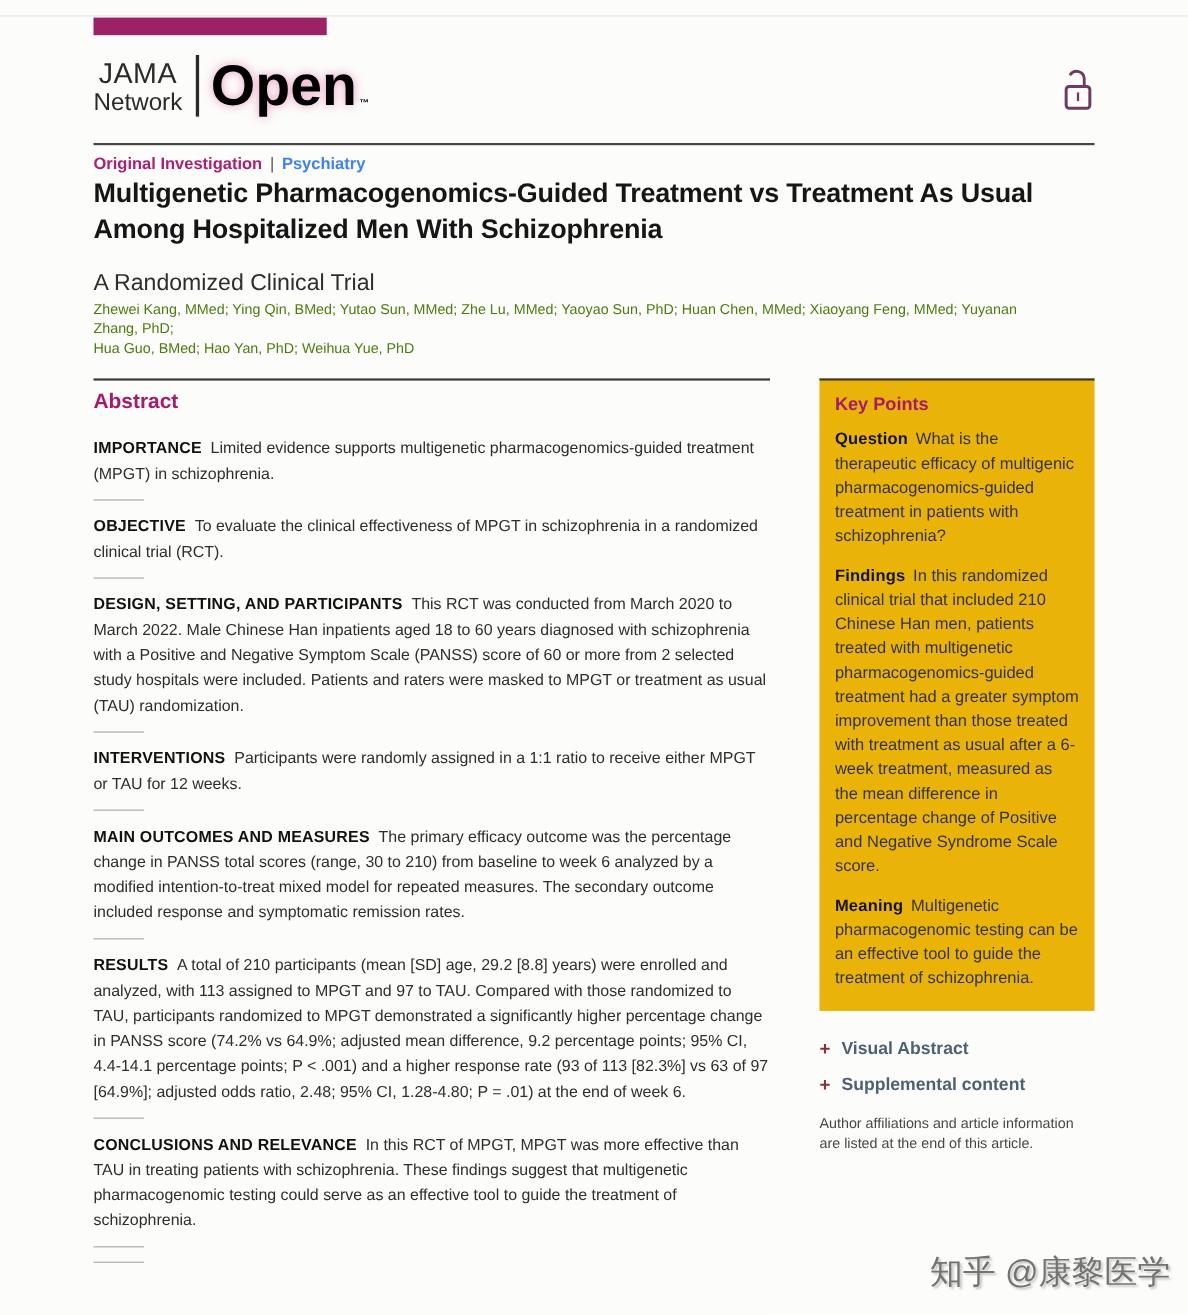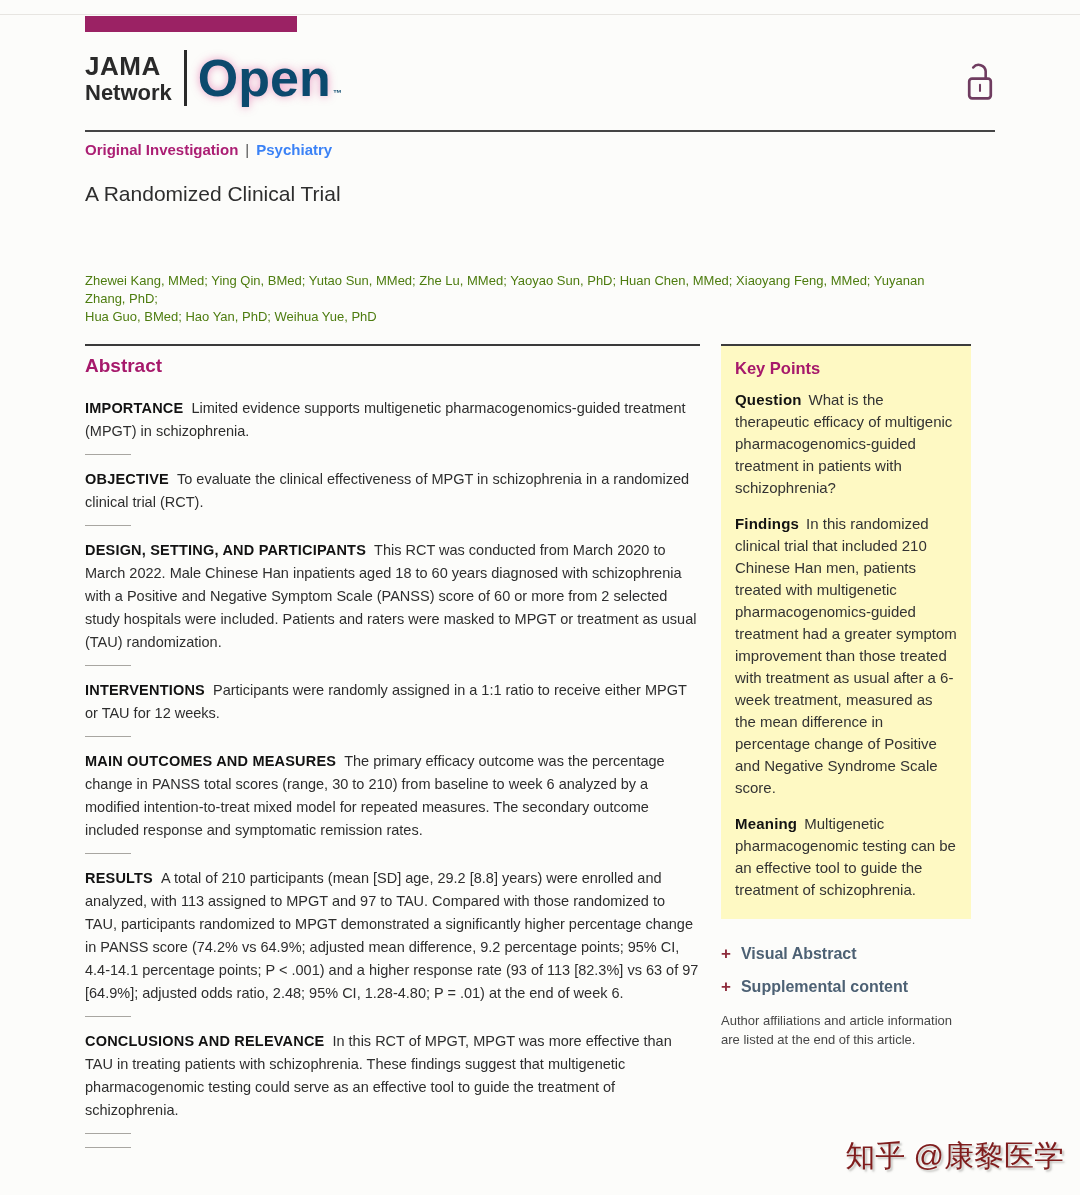--- a/index.html
+++ b/index.html
@@ -5,67 +5,67 @@
   * { margin:0; padding:0; box-sizing:border-box; }
   html,body { background:#ffffff; }
   body {
     width:1080px; height:1195px; position:relative; overflow:hidden;
     font-family:"Liberation Sans", sans-serif; background:#fcfcfa;
   }
   .top-hairline { position:absolute; top:14px; left:0; right:0; height:1px; background:#e7e5e1; }
   .brand-bar { position:absolute; left:85px; top:16px; width:212px; height:16px; background:#9b2264; }
 
   .logo-row { position:absolute; left:85px; top:50px; display:flex; align-items:center; }
-  .brand-name { text-align:left; color:#2a2a2a; font-weight:bold; line-height:1; }
+  .brand-name { text-align:center; color:#2a2a2a; font-weight:normal; line-height:1; }
   .brand-name .l1 { font-size:26px; letter-spacing:.5px; }
   .brand-name .l2 { font-size:22px; margin-top:3px; }
   .logo-divider { width:3px; height:56px; background:#2a2a2a; margin:0 11px 0 12px; }
-  .brand-open { font-size:52px; font-weight:bold; color:#0c4a6e;
+  .brand-open { font-size:52px; font-weight:bold; color:#000000;
     text-shadow:0 0 9px rgba(219,62,142,.5); line-height:1; display:flex; align-items:flex-end; }
   .brand-open .tm { font-size:9px; font-weight:bold; margin:0 0 6px 2px; text-shadow:none; }
 
   .lock-wrap { position:absolute; right:83px; top:58px; width:34px; height:48px; }
 
   .main-rule { position:absolute; left:85px; right:85px; top:130px; border-top:2px solid #454545; }
 
   .category-line { position:absolute; left:85px; top:141px; font-size:15px; font-weight:bold; }
   .category { color:#ab1e73; }
   .cat-sep { color:#555; font-weight:normal; margin:0 7px; }
   .subject { color:#3b82f6; }
 
   .title-block { position:absolute; left:85px; top:161px; width:880px; }
   .article-title { font-size:24.5px; font-weight:bold; color:#161616; line-height:32px; letter-spacing:-.2px; }
   .article-subtitle { font-size:21px; color:#2e2e2e; line-height:30px; margin-top:18px; }
 
   .authors { position:absolute; left:85px; top:272px; width:880px; font-size:13px; color:#4d7c0f; line-height:18px; }
 
-  .columns { position:absolute; left:85px; top:344px; width:910px; display:flex; gap:21px; }
+  .columns { position:absolute; left:85px; top:344px; width:910px; display:flex; gap:45px; }
   .left-col { width:615px; border-top:2px solid #3a3a3a; padding-top:6px; }
   .right-col { width:250px; }
 
   .abstract-heading { font-size:19px; font-weight:bold; color:#a6196b; margin:3px 0 20px; }
   .abs-sec { font-size:14.5px; line-height:23px; color:#2e2e2e; }
   .lbl { font-weight:bold; color:#121212; letter-spacing:.2px; margin-right:8px; }
   .divider { width:46px; border-top:1.5px solid #a8a6a1; margin:11px 0 13px; }
   .link { color:#7d99a6; }
 
-  .kp-box { border-top:2px solid #3c3c3c; background:#fef9c3; padding:11px 14px 16px; }
+  .kp-box { border-top:2px solid #3c3c3c; background:#eab308; padding:11px 14px 16px; }
   .kp-heading { font-size:16.5px; font-weight:bold; color:#a6196b; margin:2px 0 11px; }
   .kp-item { font-size:15px; line-height:22px; color:#333; margin-bottom:14px; }
   .kp-item:last-child { margin-bottom:2px; }
   .kp-item .lbl { margin-right:7px; }
 
   .side-links { margin-top:26px; }
   .side-link { display:flex; align-items:flex-start; margin-bottom:15px; cursor:pointer; }
   .plus { color:#8e2c3c; font-size:17px; font-weight:bold; line-height:18px; margin-right:10px; }
   .side-link-label { font-size:16px; font-weight:bold; color:#4d6174; line-height:18px; }
 
   .affil-note { margin-top:14px; font-size:13px; line-height:19px; color:#474747; }
 
-  .watermark { position:absolute; right:16px; bottom:18px; font-size:30px; color:#7f1d1d;
+  .watermark { position:absolute; right:16px; bottom:18px; font-size:30px; color:#737373;
     text-shadow:2px 2px 2px rgba(140,140,135,.5), -1px -1px 0 rgba(255,255,255,.9);margin-top:42px; }
 </style>
 </head>
 <body>
 
 <div class="top-hairline"></div>
 <div class="brand-bar"></div>
 
 <div class="logo-row">
   <div class="brand-name">
@@ -87,20 +87,21 @@
   </svg>
 </div>
 
 <div class="main-rule"></div>
 
 <div class="category-line">
   <span class="category">Original Investigation</span><span class="cat-sep">|</span><span class="subject">Psychiatry</span>
 </div>
 
 <div class="title-block">
+  <div class="article-title">Multigenetic Pharmacogenomics-Guided Treatment vs Treatment As Usual Among Hospitalized Men With Schizophrenia</div>
   <div class="article-subtitle">A Randomized Clinical Trial</div>
 </div>
 
 <div class="authors">
   <div>Zhewei Kang, MMed; Ying Qin, BMed; Yutao Sun, MMed; Zhe Lu, MMed; Yaoyao Sun, PhD; Huan Chen, MMed; Xiaoyang Feng, MMed; Yuyanan Zhang, PhD;</div>
   <div>Hua Guo, BMed; Hao Yan, PhD; Weihua Yue, PhD</div>
 </div>
 
 <div class="columns">
 

